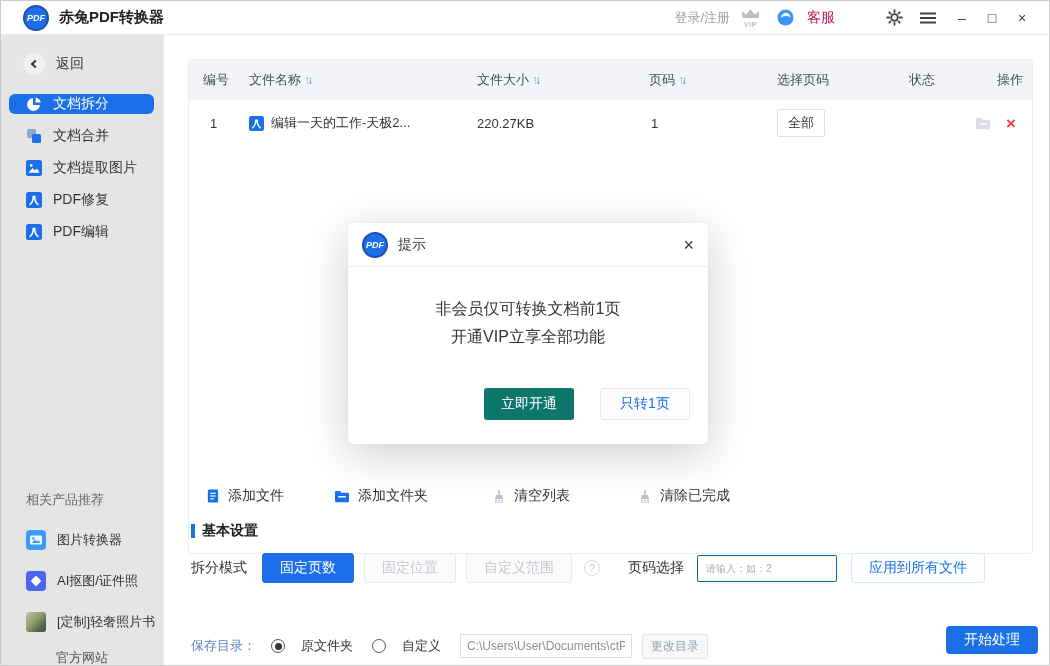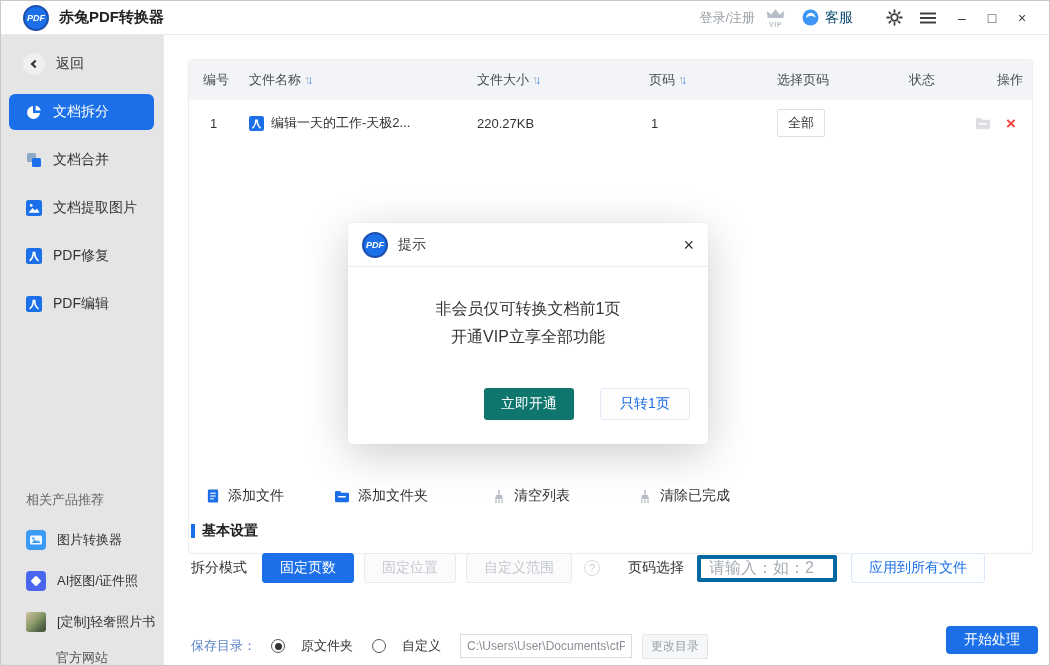--- a/index.html
+++ b/index.html
@@ -9,32 +9,32 @@
   button { font-family:inherit; cursor:pointer; }
 
   
   .titlebar { position:absolute; top:0; left:0; right:0; height:34px; background:#fff; border-bottom:1px solid #e8eaed; display:flex; align-items:center; z-index:5; }
   .logo { width:26px; height:26px; border-radius:50%; background:#1b6fe8; border:2px solid #1d4fae; color:#fff; display:flex; align-items:center; justify-content:center; font-size:9px; font-weight:bold; font-style:italic; margin-left:22px; flex:none; }
   .app-title { margin-left:10px; font-size:15px; font-weight:bold; color:#222; }
   .tb-right { margin-left:auto; display:flex; align-items:center; padding-right:12px; }
   .login { color:#9aa0a6; font-size:13px; margin-right:10px; cursor:pointer; }
   .vip { display:flex; flex-direction:column; align-items:center; line-height:1; margin-right:16px; cursor:pointer; }
   .vip-label { font-size:7px; color:#b9bfc8; font-weight:bold; letter-spacing:.5px; margin-top:1px; }
-  .service { display:flex; align-items:center; gap:6px; font-size:14px; color:#0c4a6e; margin-right:26px; cursor:pointer; }
+  .service { display:flex; align-items:center; gap:13px; font-size:14px; color:#be185d; margin-right:44px; cursor:pointer; }
   .tb-btn { width:30px; height:30px; display:flex; align-items:center; justify-content:center; color:#3c4043; font-size:14px; cursor:pointer; }
   .tb-btn.wide { margin-right:4px; }
 
   
   .sidebar { position:absolute; top:34px; left:0; width:163px; bottom:0; background:#e5e5e5; border-right:1px solid #ececec; }
   .back-row { display:flex; align-items:center; gap:11px; margin:18px 0 0 22px; cursor:pointer; }
   .back-circle { width:22px; height:22px; border-radius:50%; background:#f0f0f0; display:flex; align-items:center; justify-content:center; }
   .chev-left { width:6px; height:6px; border:solid #333; border-width:0 0 2px 2px; transform:rotate(45deg); margin-left:2px; }
   .back-label { font-size:14px; color:#333; }
   .nav { margin-top:19px; }
-  .nav-item { display:flex; align-items:center; gap:11px; height:36px; margin:0 9px 12px 8px; padding-left:17px; border-radius:6px; font-size:14px; color:#333; cursor:pointer; }
+  .nav-item { display:flex; align-items:center; gap:11px; height:20px; margin:0 9px 12px 8px; padding-left:17px; border-radius:6px; font-size:14px; color:#333; cursor:pointer; }
   .nav-item.active { background:#1b6fe8; color:#fff; }
   .products { position:absolute; top:456px; left:0; right:0; }
   .products-header { margin-left:25px; font-size:13px; color:#666; }
   .product-item { display:flex; align-items:center; gap:11px; margin:21px 0 0 25px; font-size:13px; color:#333; cursor:pointer; }
   .photo-book-icon { width:20px; height:20px; border-radius:3px; background:linear-gradient(135deg,#cfc2a0 0%,#8d9b6a 45%,#55684a 75%,#3e4f38 100%); flex:none; }
   .official { text-align:center; margin-top:17px; font-size:13px; color:#555; cursor:pointer; }
 
   
   .content { position:absolute; left:163px; top:34px; right:0; bottom:0; background:#fff; }
   .card { position:absolute; left:24px; top:24px; width:845px; height:495px; border:1px solid #ededed; border-radius:4px; background:#fff; overflow:hidden; }
@@ -57,21 +57,21 @@
   
   .section-title { position:absolute; left:27px; top:487px; display:flex; align-items:center; gap:7px; font-size:14px; font-weight:bold; color:#222; }
   .blue-bar { width:4px; height:14px; background:#1b6fe8; }
   .mode-row { position:absolute; left:27px; top:518px; height:30px; display:flex; align-items:center; font-size:14px; color:#333; }
   .mode-label { margin-right:15px; }
   .mode-btn { height:30px; padding:0 17px; border-radius:3px; font-size:14px; margin-right:10px; border:1px solid transparent; }
   .mode-btn.active { background:#1b6fe8; color:#fff; border-color:#1b6fe8; }
   .mode-btn.inactive { background:#fbfbfc; border-color:#e7e9ee; color:#c3c7cf; }
   .help-circle { width:16px; height:16px; border-radius:50%; border:1px solid #d7dade; color:#c6cad0; font-size:11px; display:flex; align-items:center; justify-content:center; margin:0 2px; cursor:pointer; }
   .page-select-label { margin-left:26px; margin-right:13px; }
-  .page-input { width:140px; height:27px; border:4px solid #0369a1; border-radius:2px; padding:0 8px; font-size:16px; color:#0c4a6e; }
+  .page-input { width:140px; height:27px; border:1px solid #0369a1; border-radius:2px; padding:0 8px; font-size:10px; color:#0c4a6e; }
   .page-input::placeholder { color:#a8adb5; }
   .apply-btn { margin-left:14px; height:30px; padding:0 17px; border:1px solid #dbe6f7; background:#fdfeff; color:#1b6fe8; font-size:14px; border-radius:3px; }
 
   
   .save-row { position:absolute; left:27px; top:598px; height:26px; display:flex; align-items:center; font-size:13px; }
   .save-label { color:#5b84c8; margin-right:15px; }
   .radio { display:flex; align-items:center; gap:16px; color:#333; margin-right:19px; cursor:pointer; }
   .radio-circle { width:14px; height:14px; border:1px solid #555; border-radius:50%; position:relative; flex:none; }
   .radio-circle.checked::after { content:""; position:absolute; inset:2.5px; background:#333; border-radius:50%; }
   .path-input { width:172px; height:24px; border:1px solid #ddd; padding:0 6px; font-size:12px; color:#8a8f96; }

